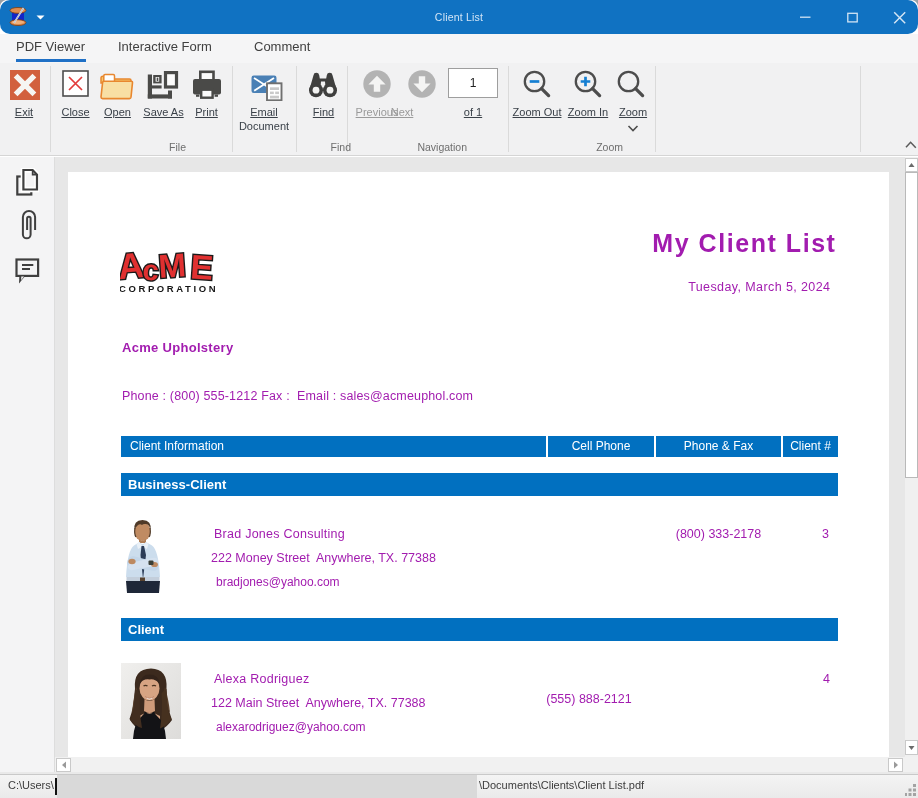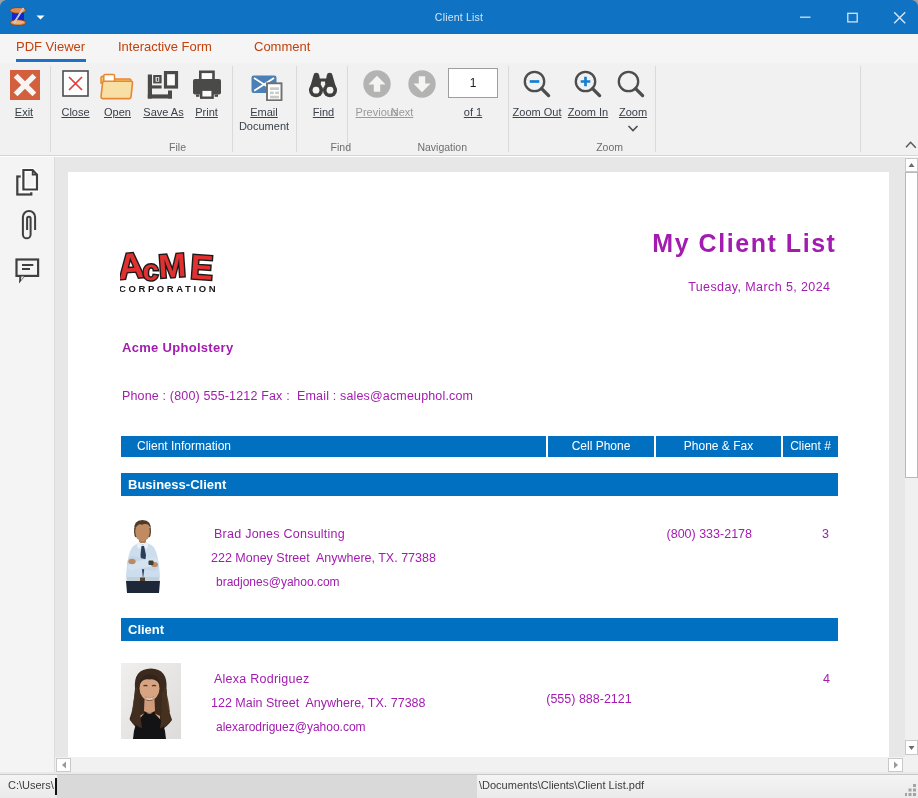--- a/index.html
+++ b/index.html
@@ -1,24 +1,24 @@
 <!DOCTYPE html>
 <html><head>
 <meta charset="utf-8">
 <style>
 * { margin:0; padding:0; box-sizing:border-box; }
 html,body { width:918px; height:798px; overflow:hidden; }
 body { font-family:"Liberation Sans", sans-serif; position:relative; background:#fff; }
 .abs { position:absolute; }
 
-#titlebar { left:0; top:0; width:918px; height:34px; background:#1072c2; }
+#titlebar { left:0; top:0; width:918px; height:34px; background:#1072c2;border-radius:10px; }
 #title-text { left:0; top:0; width:918px; height:34px; line-height:34px; text-align:center; color:#d3e5f6; font-size:10.5px; letter-spacing:0.2px; }
 
 #tabs { left:0; top:34px; width:918px; height:29px; background:#f5f5f6; }
-.tab { top:5px; height:20px; font-size:13px; color:#c2410c; }
+.tab { top:5px; height:20px; font-size:13px; color:#404040; }
 #tab-underline { left:16px; top:25px; width:70px; height:3px; background:#1f70c6; }
 
 #ribbon { left:0; top:63px; width:918px; height:93px; background:#f1f1f2; border-bottom:1px solid #d5d5d5; }
 .vsep { width:1px; top:3px; height:86px; background:#dadada; }
 .cap { font-size:11px; color:#3a4149; text-align:center; top:42px; height:15px; line-height:15px;text-decoration:underline; }
 .cap2 { font-size:11px; color:#3a4149; text-align:center; height:15px; line-height:15px; }
 .gcap { font-size:10.5px; color:#6e6e6e; text-align:right; top:77px; height:14px; line-height:14px; }
 .dis { color:#9a9a9a; }
 #pagebox { left:448px; top:5px; width:50px; height:30px; background:#fff; border:1px solid #9e9e9e; text-align:center; font-size:12px; line-height:28px; color:#222; }
 
@@ -231,21 +231,21 @@
       </g>
       <text x="-1" y="44" font-family="'Liberation Sans',sans-serif" font-weight="bold" font-size="9.5" fill="#151515" letter-spacing="2.6">CORPORATION</text>
     </svg>
 
     <div class="abs doc" style="right:52.5px;top:57px;font-size:25px;font-weight:bold;letter-spacing:1.55px;">My Client List</div>
     <div class="abs doc" style="right:58.6px;top:108px;letter-spacing:0.4px;">Tuesday, March 5, 2024</div>
 
     <div class="abs doc" style="left:54px;top:168px;font-weight:bold;font-size:13px;letter-spacing:0.3px">Acme Upholstery</div>
     <div class="abs doc" style="left:54px;top:217px;letter-spacing:0.16px;">Phone : (800) 555-1212 Fax :&nbsp; Email : sales@acmeuphol.com</div>
 
-    <div class="abs hdrseg" style="left:53px;width:425px;padding-left:16px">Client Information</div>
+    <div class="abs hdrseg" style="left:53px;width:425px;padding-left:9px">Client Information</div>
     <div class="abs hdrseg" style="left:480px;width:106px;text-align:center">Cell Phone</div>
     <div class="abs hdrseg" style="left:588px;width:125px;text-align:center">Phone &amp; Fax</div>
     <div class="abs hdrseg" style="left:715px;width:55px;text-align:center">Client #</div>
 
     <div class="abs band" style="top:301px">Business-Client</div>
 
     <svg class="abs" style="left:53px;top:346px" width="60" height="75" viewBox="0 0 60 75">
       <rect width="60" height="75" fill="#fff"></rect>
 
       <ellipse cx="21.5" cy="13.5" rx="8" ry="9.5" fill="#c08b62"></ellipse>
@@ -267,21 +267,21 @@
       <rect x="27.5" y="42.5" width="5" height="4.4" rx="1" fill="#3a3f37"></rect>
 
       <path d="M5.5 59 H38.5 L38.5 63 H5.5 Z" fill="#c3cedb"></path>
       <rect x="19" y="59.5" width="5" height="3.5" fill="#58422e"></rect>
 
       <path d="M5 63 H39 L38 75 H6 Z" fill="#1e2738"></path>
     </svg>
     <div class="abs doc" style="left:146px;top:355px;letter-spacing:0.25px">Brad Jones Consulting</div>
     <div class="abs doc" style="left:143px;top:379px">222 Money Street&nbsp; Anywhere, TX. 77388</div>
     <div class="abs doc" style="left:148px;top:403px;font-size:12px">bradjones@yahoo.com</div>
-    <div class="abs doc" style="left:559px;top:355px;width:125px;text-align:right">(800) 333-2178</div>
+    <div class="abs doc" style="left:588px;top:355px;width:125px;text-align:center">(800) 333-2178</div>
     <div class="abs doc" style="left:700px;top:355px;width:61px;text-align:right">3</div>
 
     <div class="abs band" style="top:446px">Client</div>
 
     <svg class="abs" style="left:53px;top:491px" width="60" height="76" viewBox="0 0 60 76">
       <defs>
           <linearGradient id="abg" x1="0" y1="0" x2="1" y2="1">
         <stop offset="0" stop-color="#f0efed"></stop>
             <stop offset="1" stop-color="#dddcda"></stop>
       </linearGradient>

